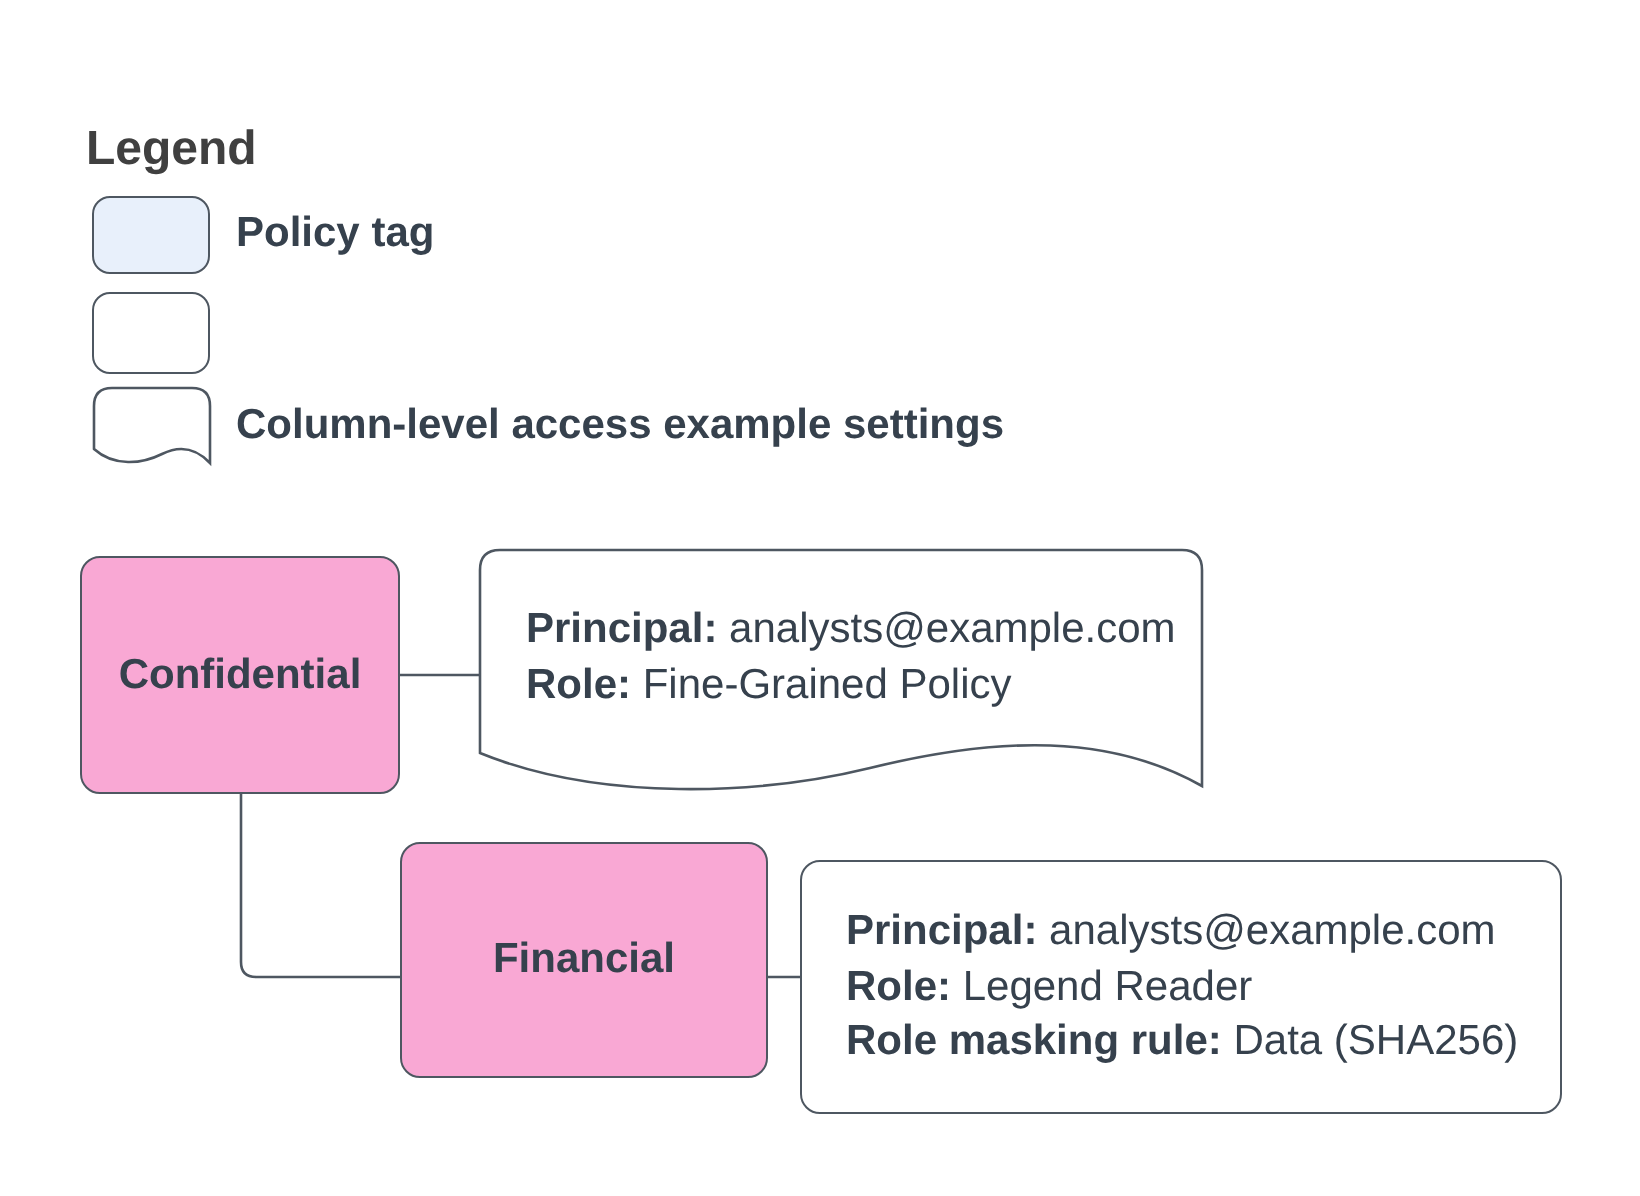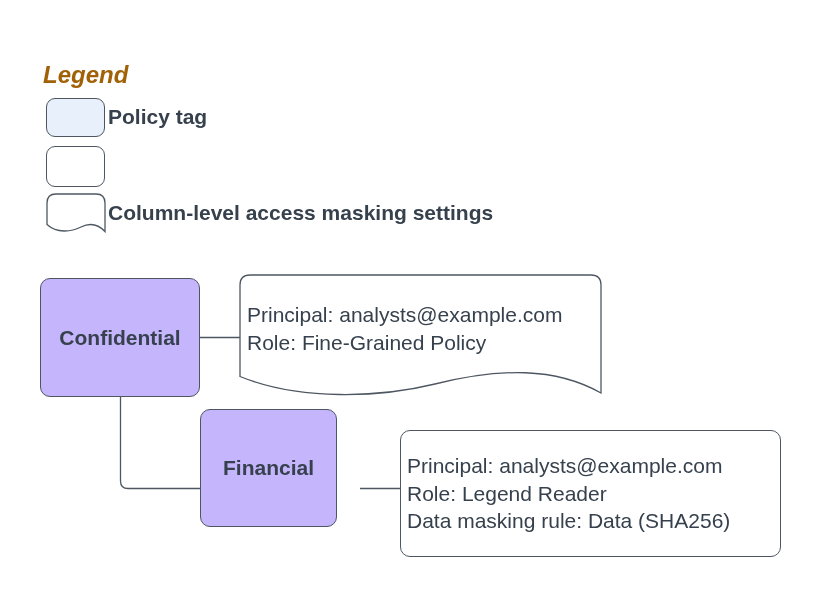--- a/index.html
+++ b/index.html
@@ -11,75 +11,74 @@
     font-family: "Liberation Sans", sans-serif;
     color: #36414D;
     overflow: hidden;
   }
   svg.shapes { position: absolute; left: 0; top: 0; }
 
   .legend-title {
     position: absolute;
     left: 43px; top: 61px;
     font-size: 24px; font-weight: bold;
-    color: #a16207;
-    font-style: italic;
+    color: #404040;
   }
   .swatch {
     position: absolute;
     left: 46px; width: 59px;
     border: 1.3px solid #4E5761;
     border-radius: 9px;
     box-sizing: border-box;
   }
   .swatch-blue  { top: 98px;  height: 39px; background: #E8F0FB; }
   .swatch-white { top: 146px; height: 41px; background: #ffffff; }
   .legend-label {
     position: absolute;
-    left: 108px;
+    left: 118px;
     display: flex; align-items: center;
     font-size: 21px; font-weight: bold;
     white-space: nowrap;
   }
   .ll-1 { top: 98px;  height: 38px; }
   .ll-2 { top: 146px; height: 35px; }
   .ll-3 { top: 194px; height: 37px; }
 
   .tag-box {
     position: absolute;
-    background: #c4b5fd;
+    background: #f9a8d4;
     border: 1.3px solid #4E5761;
     border-radius: 10px;
     box-sizing: border-box;
     display: flex; align-items: center; justify-content: center;
     font-size: 21px; font-weight: bold;
     text-align: center;
   }
   .tag-confidential { left: 40px;  top: 278px; width: 160px; height: 119px; }
-  .tag-financial    { left: 200px; top: 409px; width: 137px; height: 118px; }
+  .tag-financial    { left: 200px; top: 421px; width: 184px; height: 118px; }
 
   .doc-text {
     position: absolute;
     left: 247px; top: 301px;
     font-size: 21px; line-height: 27.5px;
     white-space: nowrap;
   }
   .policy-box {
     position: absolute;
     left: 400px; top: 430px; width: 381px; height: 127px;
     background: #ffffff;
     border: 1.3px solid #4E5761;
     border-radius: 10px;
     box-sizing: border-box;
     display: flex; flex-direction: column; justify-content: center;
     padding-left: 6px;
     font-size: 21px; line-height: 27.5px;
     white-space: nowrap;
   }
-  .pline .lbl { font-weight: normal; }
+  .pline .lbl { font-weight: bold; margin-left: 16px; }
 </style>
 </head>
 <body>
 
 <div class="stage">
 
   <svg class="shapes" width="820" height="598" viewBox="0 0 820 598">
 
     <path d="M 47 203 Q 47 194 56 194 L 96 194 Q 105 194 105 203 L 105 231.5
              C 97 223 89 223 81 227 C 71 232 57 233.5 47 224.5 Z" fill="#ffffff" stroke="#4E5761" stroke-width="1.3"></path>
@@ -94,34 +93,34 @@
              C 555 367 500 368 435 384 C 380 397.5 300 401 240 376.5 Z" fill="#ffffff" stroke="#4E5761" stroke-width="1.3"></path>
   </svg>
 
   <div class="legend-title">Legend</div>
 
   <div class="swatch swatch-blue"></div>
   <div class="legend-label ll-1">Policy tag</div>
 
   <div class="swatch swatch-white"></div>
 
-  <div class="legend-label ll-3">Column-level access masking settings</div>
+  <div class="legend-label ll-3">Column-level access example settings</div>
 
   <div class="tag-box tag-confidential">
     <span>Confidential</span>
   </div>
 
   <div class="doc-text">
     <div class="pline"><span class="lbl">Principal:</span> <span>analysts@example.com</span></div>
     <div class="pline"><span class="lbl">Role:</span> <span>Fine-Grained Policy</span></div>
   </div>
 
   <div class="tag-box tag-financial">
     <span>Financial</span>
   </div>
 
   <div class="policy-box">
     <div class="pline"><span class="lbl">Principal:</span> <span>analysts@example.com</span></div>
     <div class="pline"><span class="lbl">Role:</span> <span>Legend Reader</span></div>
-    <div class="pline"><span class="lbl">Data masking rule:</span> <span>Data (SHA256)</span></div>
+    <div class="pline"><span class="lbl">Role masking rule:</span> <span>Data (SHA256)</span></div>
   </div>
 
 </div>
 
 </body></html>

